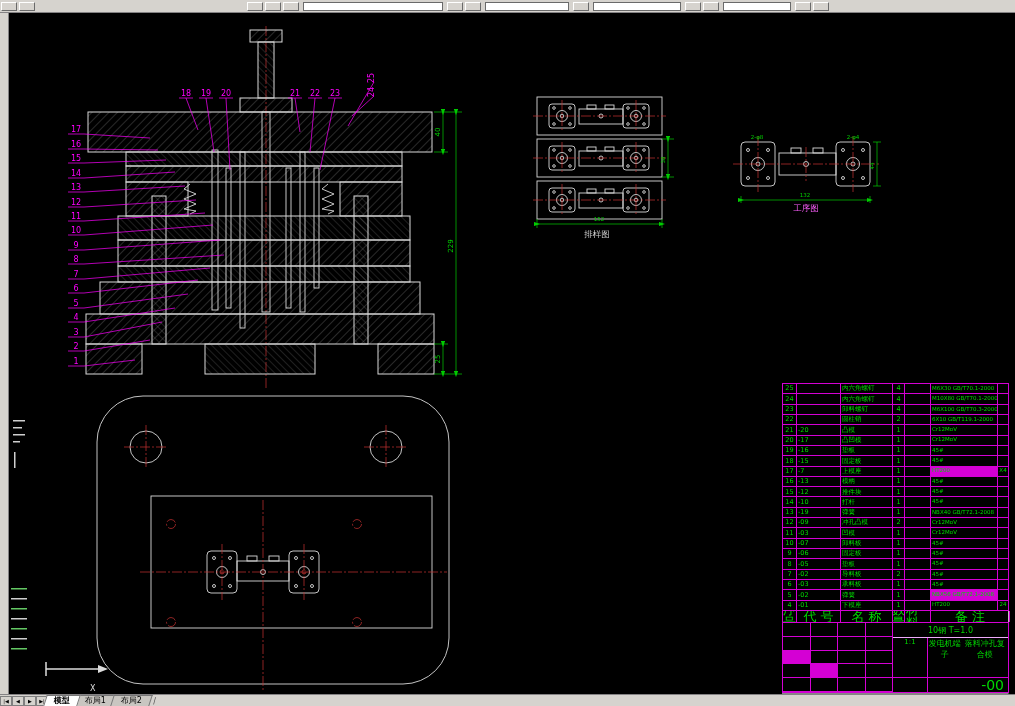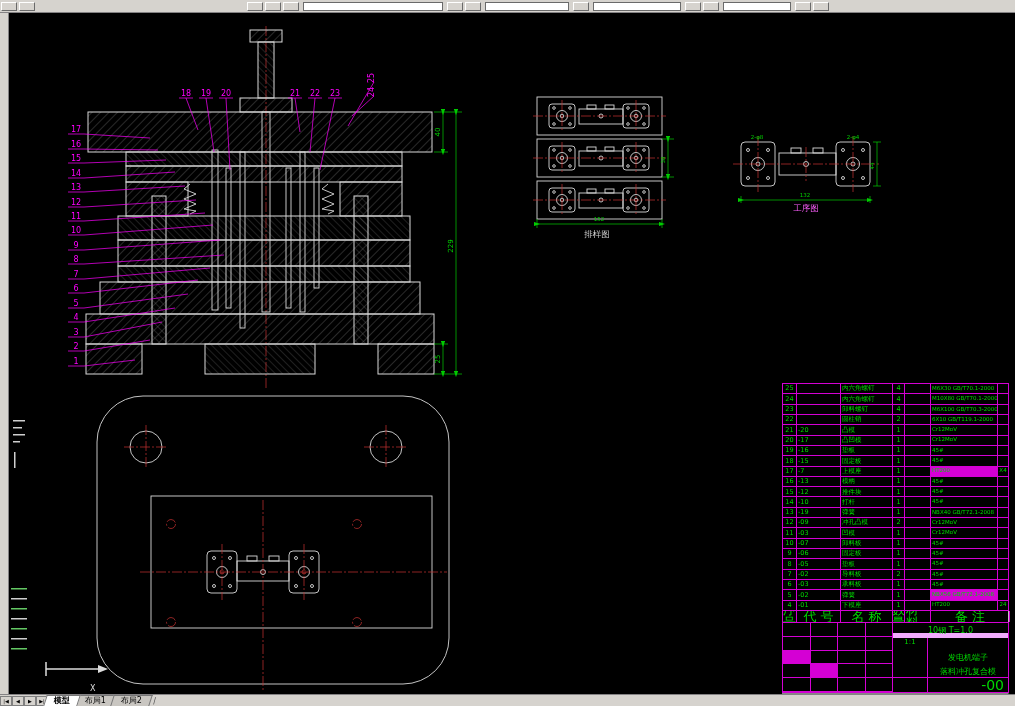--- a/index.html
+++ b/index.html
@@ -48,26 +48,26 @@
   .bom-head .bom-cell{justify-content:center}
   .h-spec{width:79px}
   
   .tblock{position:absolute;left:782px;top:622px;width:227px;height:71px;z-index:3;
     border:1px solid #d400d4;color:#00d800}
   .tb-sig{position:absolute;left:0;top:0;width:110px;height:69px;display:grid;
     grid-template-columns:repeat(4,1fr);grid-template-rows:repeat(5,1fr)}
   .tb-sig>div{border-right:1px solid #d400d4;border-bottom:1px solid #d400d4}
   .tb-sig>div.sig-hl{background:#d400d4}
   .tb-mat{position:absolute;left:110px;top:0;width:115px;height:15px;line-height:15px;
-    text-align:center;font-size:8px;border-bottom:5px solid #f0abfc}
+    text-align:center;font-size:8px;border-bottom:1px solid #f0abfc}
   .tb-scale{position:absolute;left:110px;top:15px;width:34px;height:40px;
     border-bottom:1px solid #d400d4;display:flex;align-items:flex-start;justify-content:center;
     font-size:7px;padding-bottom:2px}
   .tb-names{position:absolute;left:144px;top:15px;width:81px;height:40px;border-left:1px solid #d400d4;
-    border-bottom:1px solid #d400d4;display:flex;flex-direction:column;justify-content:flex-end;
+    border-bottom:1px solid #d400d4;display:flex;flex-direction:row;justify-content:center;
     text-align:center;font-size:8px;row-gap:3px}
   .tb-no{position:absolute;left:144px;top:55px;width:81px;height:14px;border-left:1px solid #d400d4;
     line-height:14px;text-align:right;padding-right:4px;font-size:14px}
   
   .tabbar{position:absolute;left:0;top:694px;width:1015px;height:12px;background:#d6d3ce;
     border-top:1px solid #848284;display:flex;align-items:flex-end;z-index:5;font-size:8px;color:#000}
   .tnav{width:12px;height:10px;margin:0;border:1px solid #808080;background:#d6d3ce;
     font-size:5px;text-align:center;line-height:9px;flex:0 0 auto}
   .tab{position:relative;height:11px;padding:0 8px;margin-left:-3px;background:#c9c6c1;
     border:1px solid #777;border-bottom:none;transform:skewX(-18deg);flex:0 0 auto;

